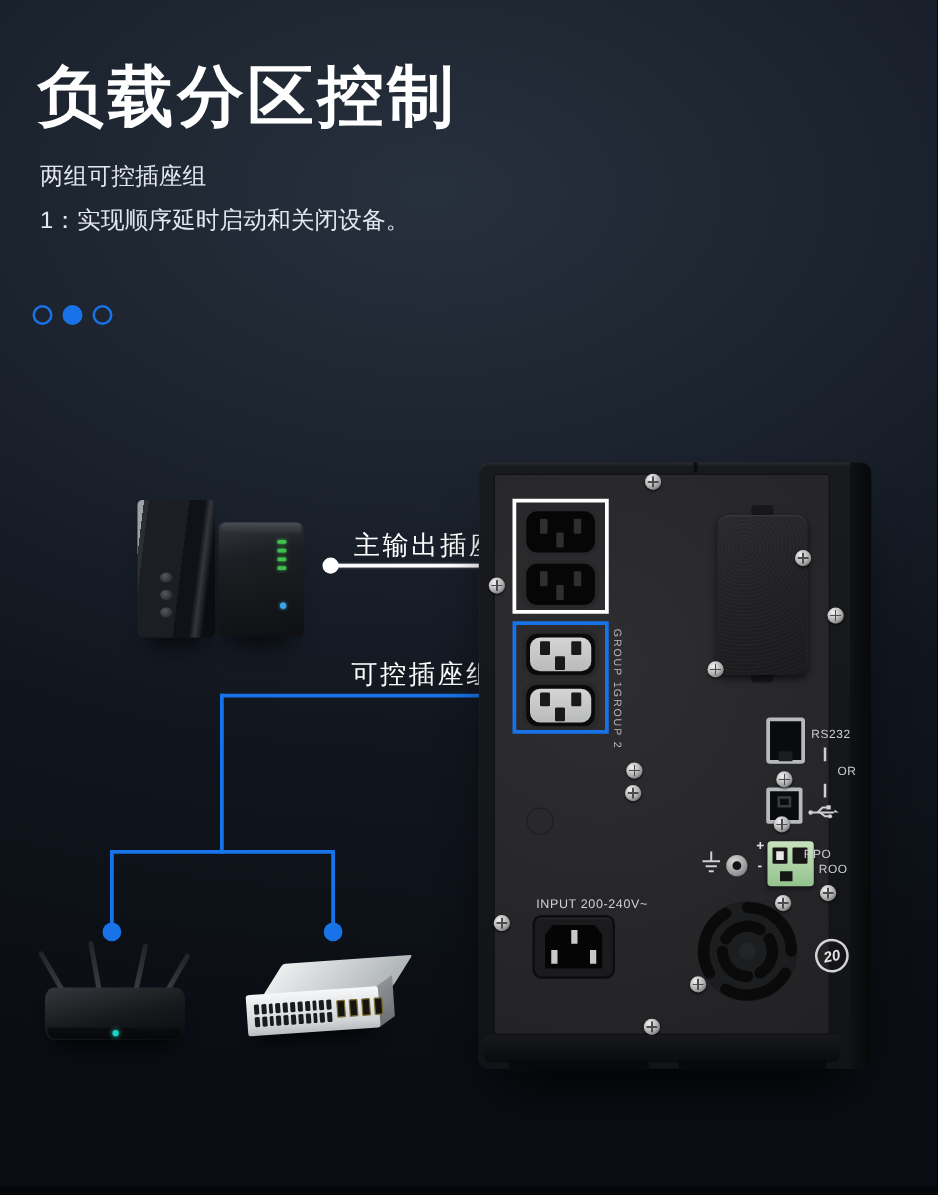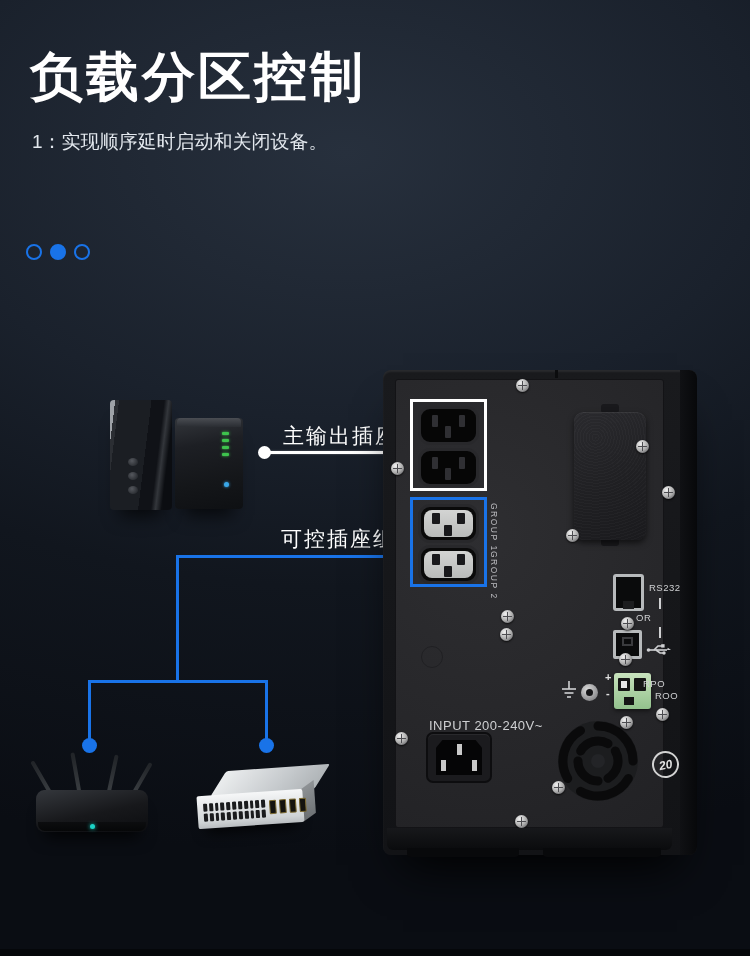--- a/index.html
+++ b/index.html
@@ -155,20 +155,21 @@
   .bigports{position:absolute; left:72px; top:9px; display:flex; gap:3px;}
   .bigports b{width:7px; height:14px; background:#14130f; border:1px solid #7d6b33; border-radius:1px;}
 </style>
 </head>
 <body>
 
 <div class="stage">
 
   <h1 class="abs title">负载分区控制</h1>
   <div class="abs desc">
+    <div>两组可控插座组</div>
     <div>1：实现顺序延时启动和关闭设备。</div>
   </div>
   <div class="abs dots">
     <div class="dot"></div>
     <div class="dot active"></div>
     <div class="dot"></div>
   </div>
 
   <div class="abs tower">
     <div class="body"></div>
@@ -236,21 +237,21 @@
 
     <div class="ear" style="top:34px"></div>
     <div class="ear" style="top:167px"></div>
     <div class="cover"></div>
 
     <div class="rj45">
         <i></i>
       </div>
     <div class="plabel" style="left:266px; top:212px">RS232</div>
     <div class="vdash" style="top:228px"></div>
-    <div class="plabel" style="left:253px; top:242px">OR</div>
+    <div class="plabel" style="left:287px; top:242px">OR</div>
     <div class="vdash" style="top:257px"></div>
     <div class="usbb">
         <i></i>
       </div>
     <svg class="abs" style="left:263px; top:272px" width="26" height="13" viewBox="0 0 26 13">
       <g stroke="#cfd0d2" stroke-width="1.6" fill="none">
         <circle cx="2.5" cy="8" r="1.8" fill="#cfd0d2" stroke="none"></circle>
         <path d="M3 8 H21"></path>
         <path d="M8 8 L12 4 H16"></path>
         <path d="M10 8 L14 11 H17"></path>
@@ -276,21 +277,21 @@
         <path d="M8 0 V8"></path>
           <path d="M1 8 H15"></path>
           <path d="M3.5 12 H12.5"></path>
           <path d="M6 16 H10"></path>
       </g>
     </svg>
     <div class="gnd-jack">
         <i></i>
       </div>
 
-    <div class="plabel" style="left:46px; top:348px; font-size:13px">INPUT 200-240V~</div>
+    <div class="plabel" style="left:46px; top:348px; font-size:10px">INPUT 200-240V~</div>
     <div class="inlet">
       <div class="recess"></div>
         <i class="pin pC"></i>
         <i class="pin pL"></i>
         <i class="pin pR"></i>
     </div>
 
     <svg class="fan" width="84" height="84" viewBox="0 0 84 84">
       <circle cx="42" cy="42" r="40" fill="#1c1d1f"></circle>
       <g stroke="#0a0a0b" stroke-width="9" fill="none" stroke-linecap="round">

